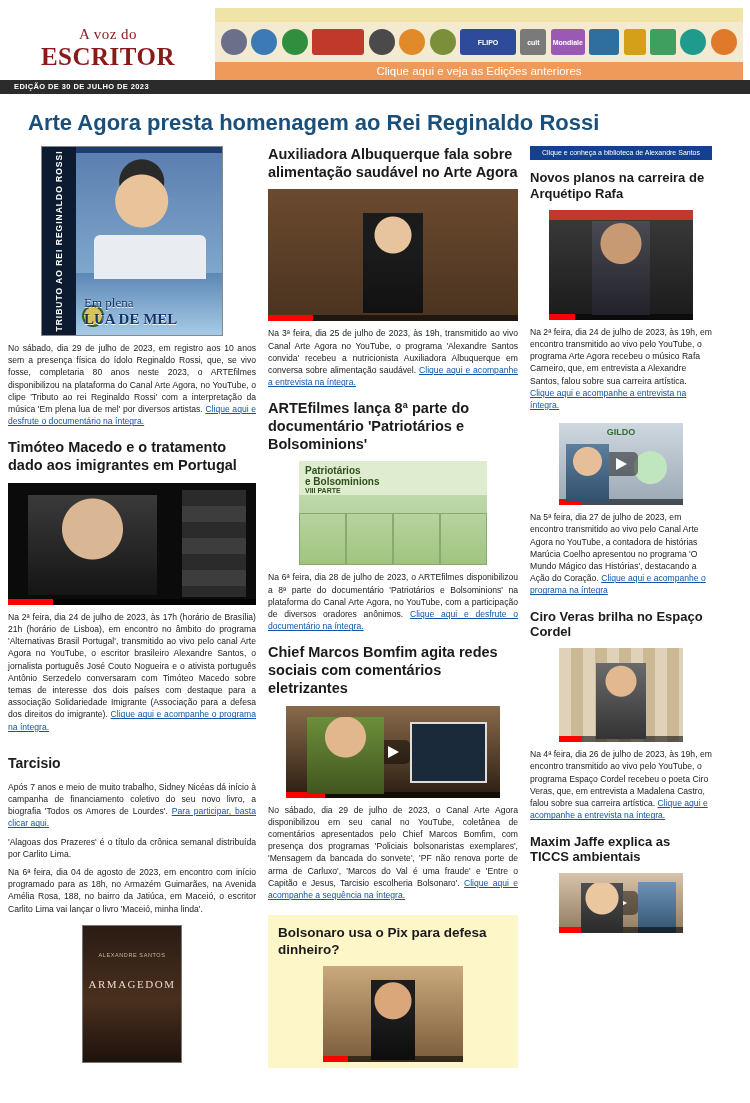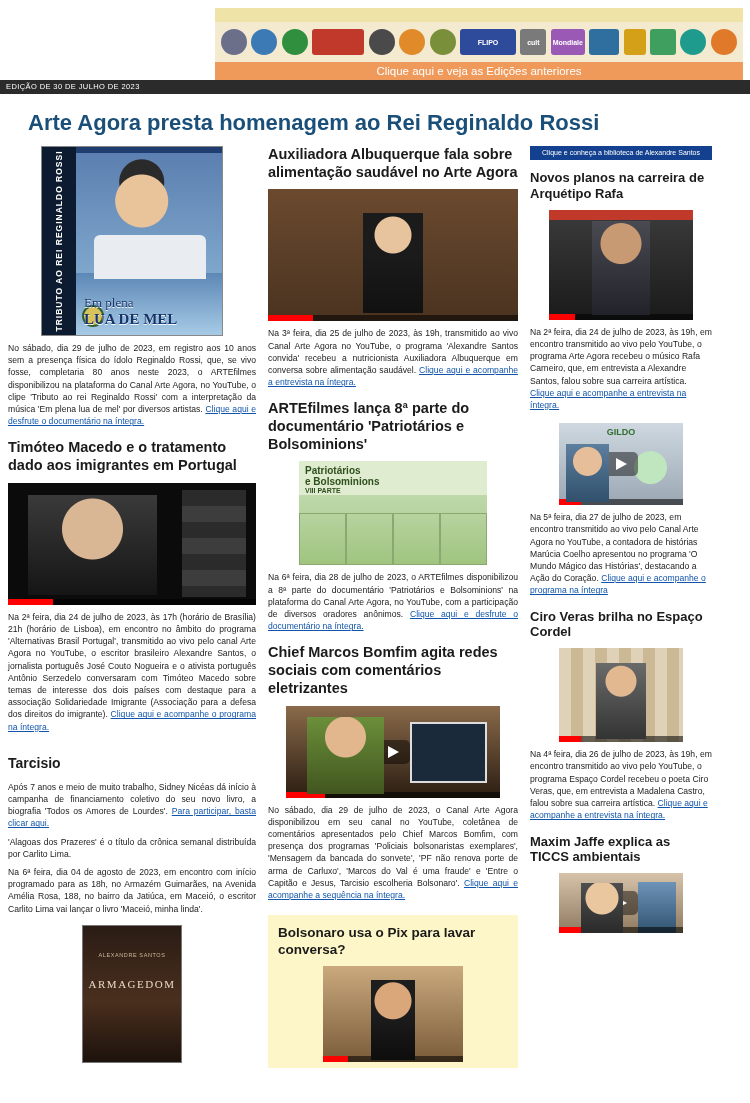--- a/index.html
+++ b/index.html
@@ -81,23 +81,23 @@
     font-size: 11.5px;
     text-align: center;
     line-height: 18px;
     cursor: pointer;
   }
   .edition-bar {
     height: 14px;
     background: #2b2b2b;
     color: #ffffff;
     font-size: 7.5px;
-    font-weight: normal;
+    font-weight: bold;
     letter-spacing: .4px;
-    padding-left: 6px;
+    padding-left: 14px;
     line-height: 14px;
   }
 
   h1.headline {
     color: #1a4f7a;
     font-size: 22px;
     font-weight: bold;
     margin: 16px 0 10px 28px;
   }
 
@@ -443,20 +443,24 @@
     margin-top: 14px;
   }
   .yellow-box .art-title { font-size: 13.5px; }
 </style>
 </head>
 <body>
 
 <div id="page">
 
   <div class="masthead">
+    <div class="brand">
+      <div class="small">A voz do</div>
+      <div class="big">ESCRITOR</div>
+    </div>
     <div class="topbar-strip"></div>
     <div class="logos-strip" id="logos-strip">
         <div class="logo-chip logo-round" style="background: rgb(107, 111, 138);"></div>
         <div class="logo-chip logo-round" style="background: rgb(59, 122, 181);"></div>
         <div class="logo-chip logo-round" style="background: rgb(47, 143, 63);"></div>
         <div class="logo-chip" style="background: rgb(192, 57, 43); width: 52px;"></div>
         <div class="logo-chip logo-round" style="background: rgb(74, 74, 74);"></div>
         <div class="logo-chip logo-round" style="background: rgb(224, 138, 42);"></div>
         <div class="logo-chip logo-round" style="background: rgb(122, 143, 58);"></div>
         <div class="logo-chip" style="background: rgb(46, 74, 155); width: 56px;">FLIPO</div>
@@ -570,21 +574,21 @@
           <div class="play"></div>
           <div class="yt-bar"></div>
         </div>
         <p class="art-body">
           <span>No sábado, dia 29 de julho de 2023, o Canal Arte Agora disponibilizou em seu canal no YouTube, coletânea de comentários apresentados pelo Chief Marcos Bomfim, com presença dos programas 'Policiais bolsonaristas exemplares', 'Mensagem da bancada do sonvete', 'PF não renova porte de arma de Carluxo', 'Marcos do Val é uma fraude' e 'Entre o Capitão e Jesus, Tarcisio escolheria Bolsonaro'.</span>
           <a class="inline-link">Clique aqui e acompanhe a sequência na íntegra.</a>
         </p>
       </div>
 
       <div class="yellow-box">
-        <h3 class="art-title">Bolsonaro usa o Pix para lavar conversa?</h3>
+        <h3 class="art-title">Bolsonaro usa o Pix para defesa dinheiro?</h3>
         <div class="media ph ph-bolsonaro" style="width:140px;margin:0 auto;">
           <div class="play"></div>
           <div class="yt-bar"></div>
         </div>
       </div>
 
     </div>
 
     <div class="col-right">
       <div class="lib-banner">Clique e conheça a biblioteca de Alexandre Santos</div>

